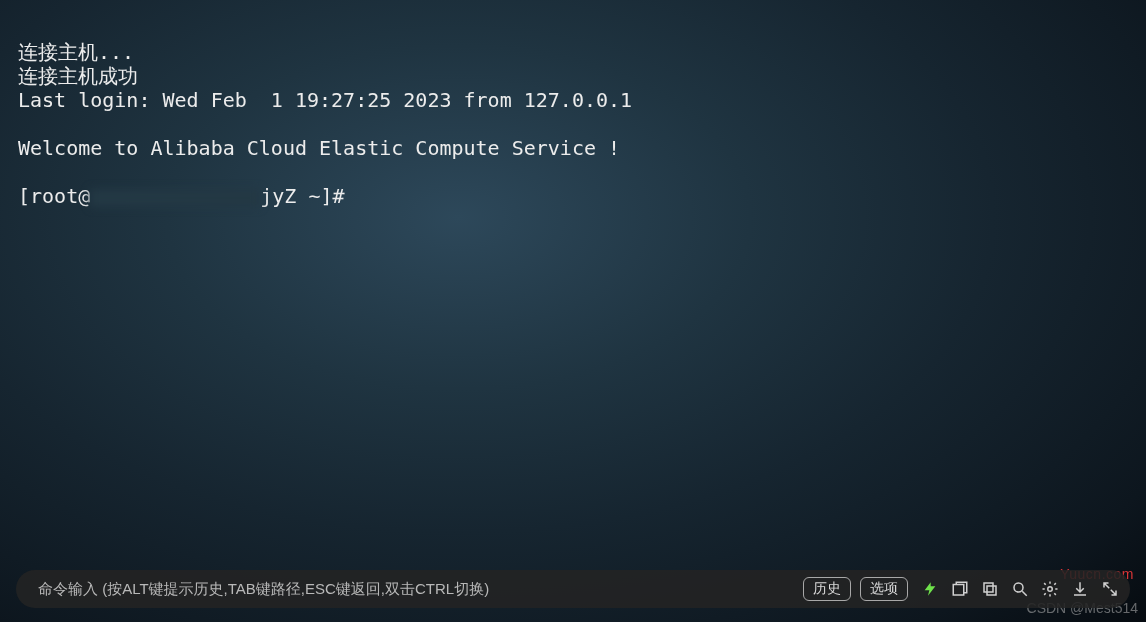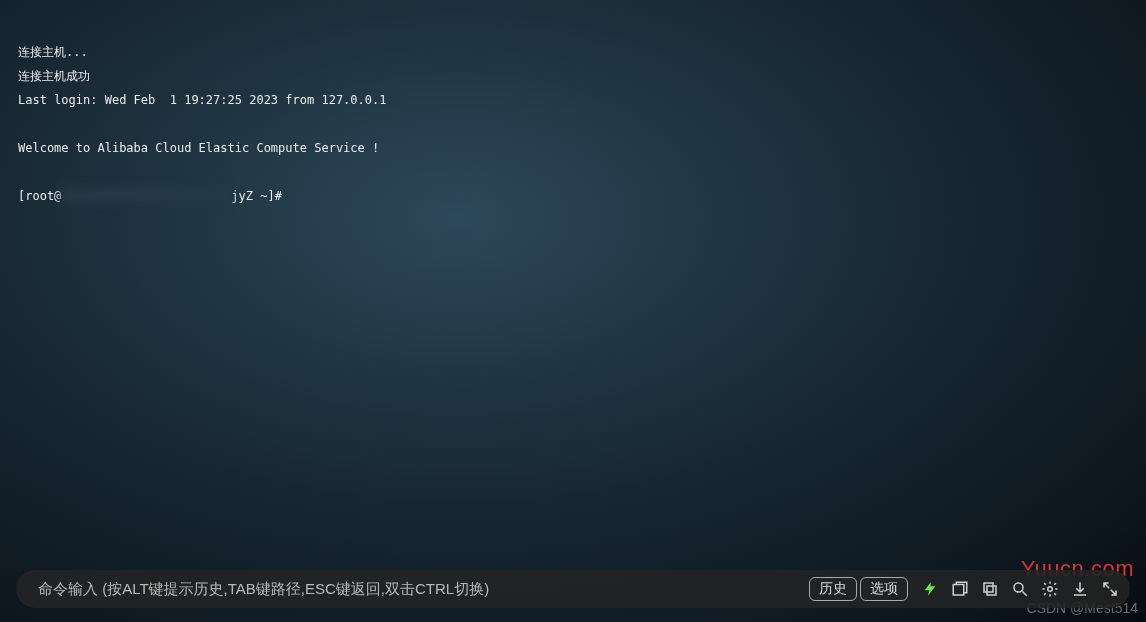--- a/index.html
+++ b/index.html
@@ -7,42 +7,42 @@
     width: 1146px;
     height: 622px;
     background: radial-gradient(ellipse at 40% 35%, #2d485a 0%, #1f3441 30%, #162530 55%, #0d161e 85%, #060b10 100%);
     font-family: "Consolas", "Menlo", "Monaco", monospace;
     color: #e8e8e8;
     position: relative;
     overflow: hidden;
   }
   .terminal-area {
     padding: 16px 18px;
-    font-size: 12px;
+    font-size: 20px;
     line-height: 24px;
     white-space: pre;
     color: #ececec;
   }
   .terminal-area .prompt-line { position: relative; }
   .redact {
     display: inline-block;
     width: 170px;
     height: 18px;
     vertical-align: -4px;
     background: #233844;
     filter: blur(4px);
     border-radius: 2px;
   }
   .watermark-br {
     position: absolute;
     right: 12px;
     bottom: 40px;
     color: rgba(255,60,60,0.85);
     font-family: Arial, sans-serif;
-    font-size: 22px;
+    font-size: 14px;
     font-weight: 400;
     letter-spacing: 0.5px;
     pointer-events: none;
   }
   .watermark-csdn {
     position: absolute;
     right: 8px;
     bottom: 6px;
     color: rgba(180,180,180,0.55);
     font-family: Arial, sans-serif;
@@ -71,21 +71,21 @@
     white-space: nowrap;
     overflow: hidden;
   }
   .pill-btn {
     background: transparent;
     border: 1.5px solid #a8a8a8;
     color: #d8d8d8;
     border-radius: 6px;
     padding: 2px 9px;
     font-size: 14px;
-    margin-left: 3px;
+    margin-left: 9px;
     cursor: pointer;
     font-family: inherit;
   }
   .icon-row {
     display: flex;
     align-items: center;
     gap: 10px;
     margin-left: 12px;
   }
   .icon-row .ic {

